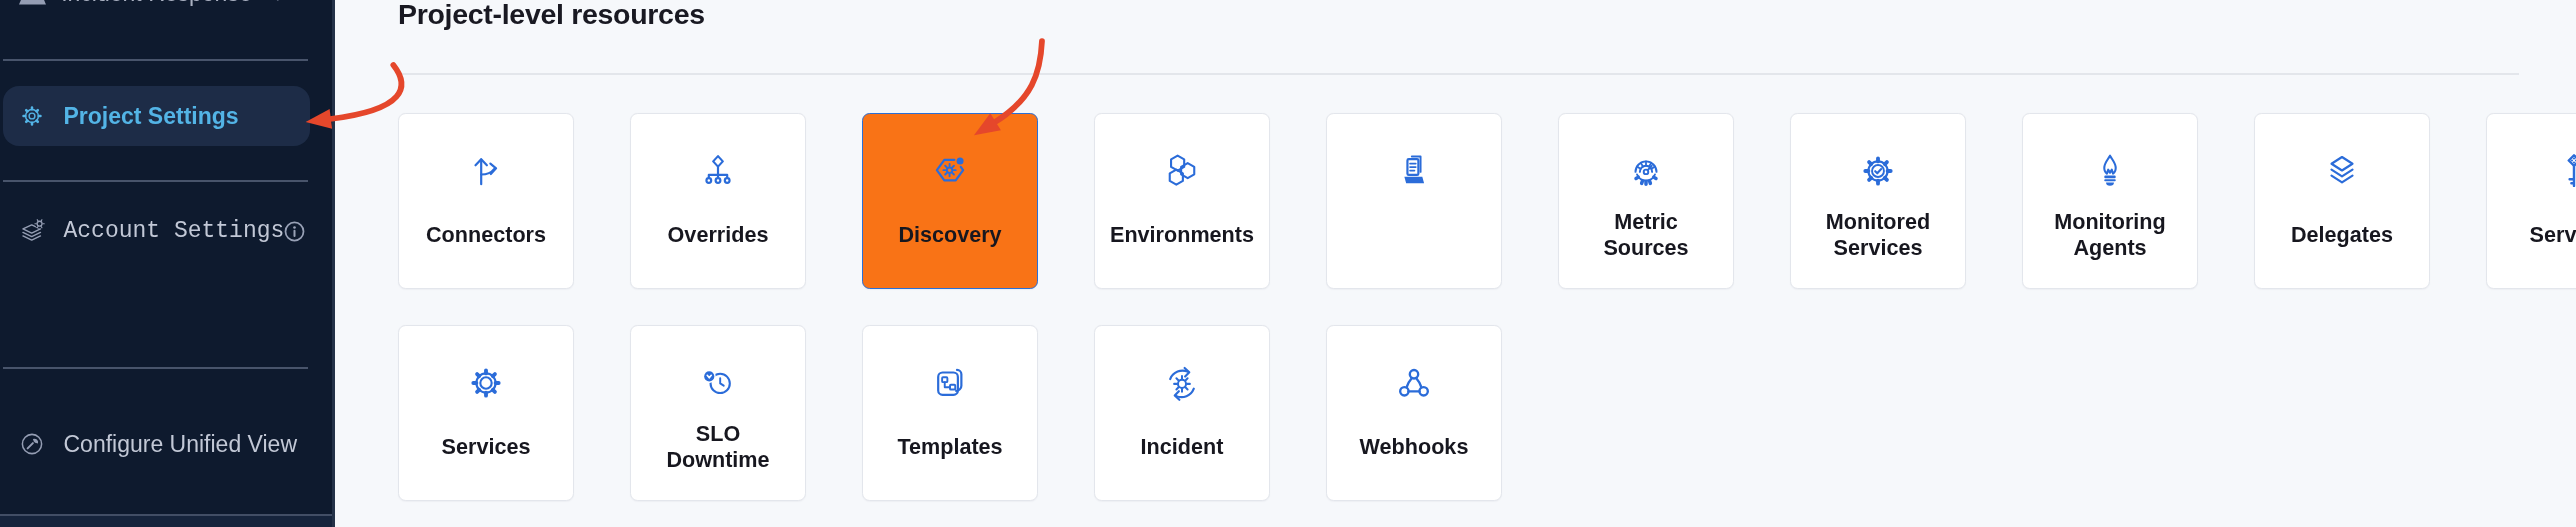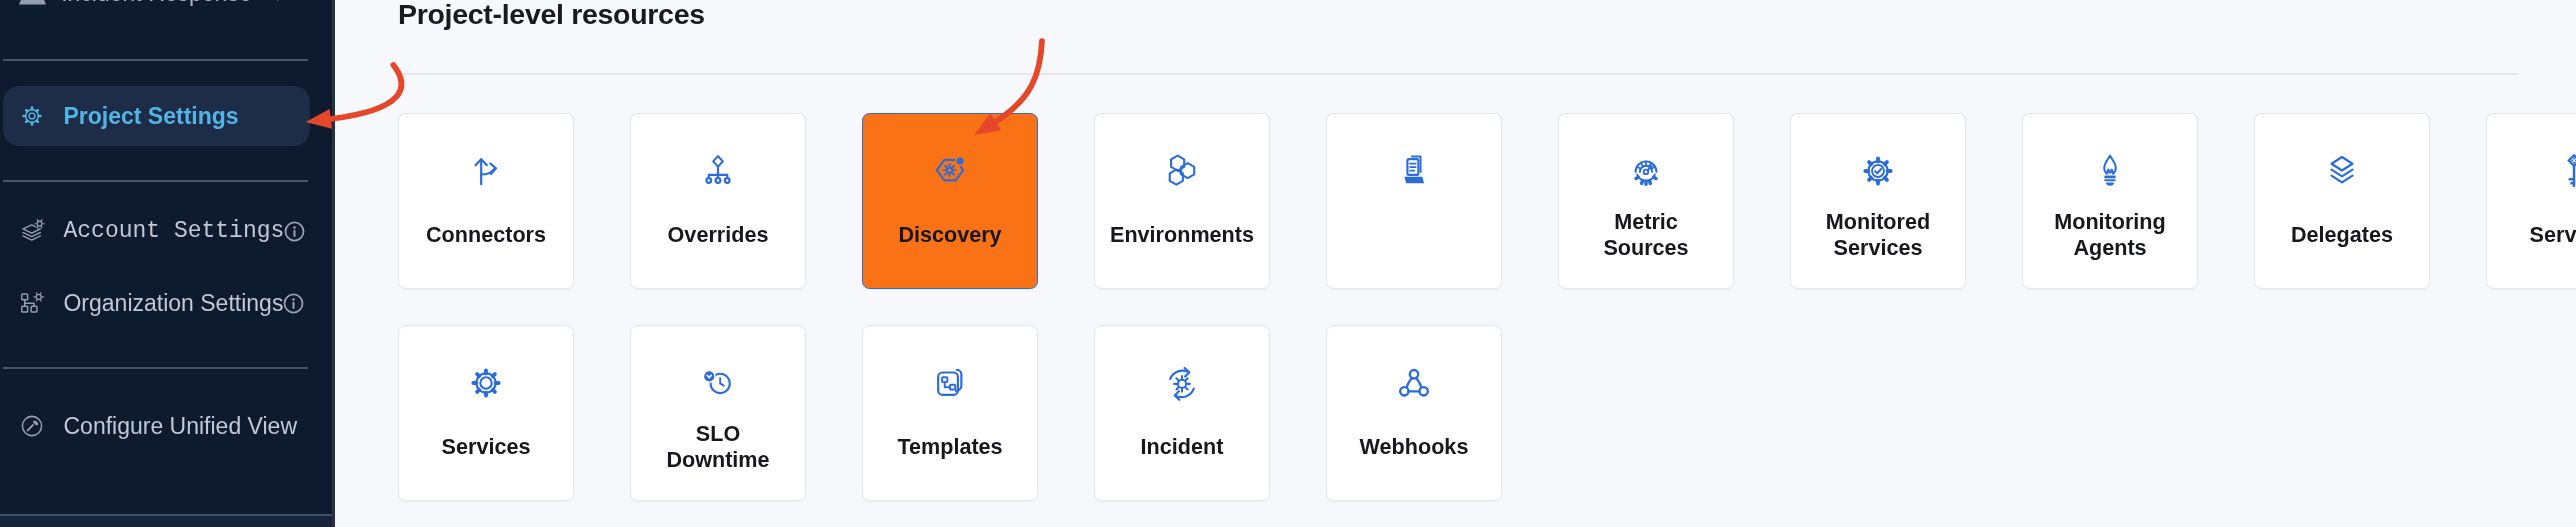--- a/index.html
+++ b/index.html
@@ -17,21 +17,21 @@
     color:#c2c8d6;font-size:23px;cursor:pointer;border-radius:16px;
   }
   .nav-item .nicon{flex:0 0 auto;display:flex;align-items:center;justify-content:center;color:#949db3;margin-right:17px;}
   .nav-item .lbl{white-space:nowrap;}
   #nav-incident{top:-28px;height:43px;color:#aab1c2;}
   #nav-incident .nicon{margin-right:10.8px;margin-left:-3.1px;}
   #nav-project{top:86px;height:60px;background:#1d2c47;color:#53b4e6;font-weight:700;}
   #nav-project .nicon{color:#53b4e6;}
   #nav-account{top:208px;height:46px;font-family:Liberation Mono, monospace;}
   #nav-org{top:280px;height:46px;}
-  #nav-cuv{top:403px;height:46px;}
+  #nav-cuv{top:421px;height:46px;}
   .info{margin-left:auto;color:#98a1b6;display:flex;align-items:center;}
   .chev{margin-left:auto;margin-right:10.8px;color:#98a1b6;display:flex;align-items:center;}
   .sb-divider{position:absolute;left:3.1px;width:305px;height:1.5px;background:rgba(130,142,168,0.5);}
   #sbd1{top:59px;} #sbd2{top:180px;} #sbd3{top:367px;}
   #sbd4{left:0;width:335px;top:514px;background:rgba(130,142,168,0.45);}
   .sb-footer{position:absolute;left:0;top:516px;width:335px;height:11.6px;background:#16243c;}
   
   .page-title{position:absolute;left:398px;top:-3.1px;font-size:28.5px;line-height:34px;font-weight:700;color:#191922;letter-spacing:-0.3px;}
   .content-divider{position:absolute;left:401px;top:73px;width:2118px;height:1.5px;background:#e3e6eb;}
   .cards-row{position:absolute;left:398px;display:flex;gap:56px;}
@@ -102,41 +102,20 @@
     <span class="lbl">Account Settings</span>
     <span class="info">
       <svg width="21" height="21" viewBox="0 0 24 24">
         <circle class="s" style="stroke-width:2" cx="12" cy="12" r="10.3"></circle>
         <path class="s" style="stroke-width:2.3" d="M12 11.2 V17"></path>
         <circle class="f" cx="12" cy="7.4" r="1.5"></circle>
       </svg>
     </span>
   </div>
 
-  <div class="nav-item" id="nav-org">
-    <span class="nicon">
-      <svg width="28" height="28" viewBox="0 0 48 48">
-        <rect class="s" x="6.5" y="8.5" width="10" height="10" rx="1.5"></rect>
-        <path class="s" d="M11.5 18.5 V24.5 H27.5 V29.5 M11.5 24.5 V29.5"></path>
-        <rect class="s" x="6.5" y="29.5" width="10" height="10" rx="1.5"></rect>
-        <rect class="s" x="22.5" y="29.5" width="10" height="10" rx="1.5"></rect>
-        <circle cx="35.5" cy="13.5" r="8.2" fill="#0e1a2e"></circle>
-        <circle class="s" style="stroke-width:2.2" cx="35.5" cy="13.5" r="4.4"></circle>
-        <path class="s" style="stroke-width:2" d="M41.2 13.5 L43.7 13.5 M38.4 18.5 L39.6 20.6 M32.6 18.5 L31.4 20.6 M29.8 13.5 L27.3 13.5 M32.6 8.5 L31.4 6.4 M38.4 8.5 L39.6 6.4"></path>
-      </svg>
-    </span>
-    <span class="lbl">Organization Settings</span>
-    <span class="info">
-      <svg width="21" height="21" viewBox="0 0 24 24">
-        <circle class="s" style="stroke-width:2" cx="12" cy="12" r="10.3"></circle>
-        <path class="s" style="stroke-width:2.3" d="M12 11.2 V17"></path>
-        <circle class="f" cx="12" cy="7.4" r="1.5"></circle>
-      </svg>
-    </span>
-  </div>
 
   <div class="sb-divider" id="sbd3"></div>
 
   <div class="nav-item" id="nav-cuv">
     <span class="nicon">
       <svg width="28" height="28" viewBox="0 0 48 48">
         <circle class="s" style="stroke-width:2.6" cx="24" cy="24" r="16.5"></circle>
         <path class="s" style="stroke-width:3.4" d="M16.5 31.5 L25.5 22.5"></path>
         <path class="f" d="M25.5 15.5 a6.4 6.4 0 0 1 8.8 7.6 l-5-1.4 -2.2-2.2 z"></path>
       </svg>

